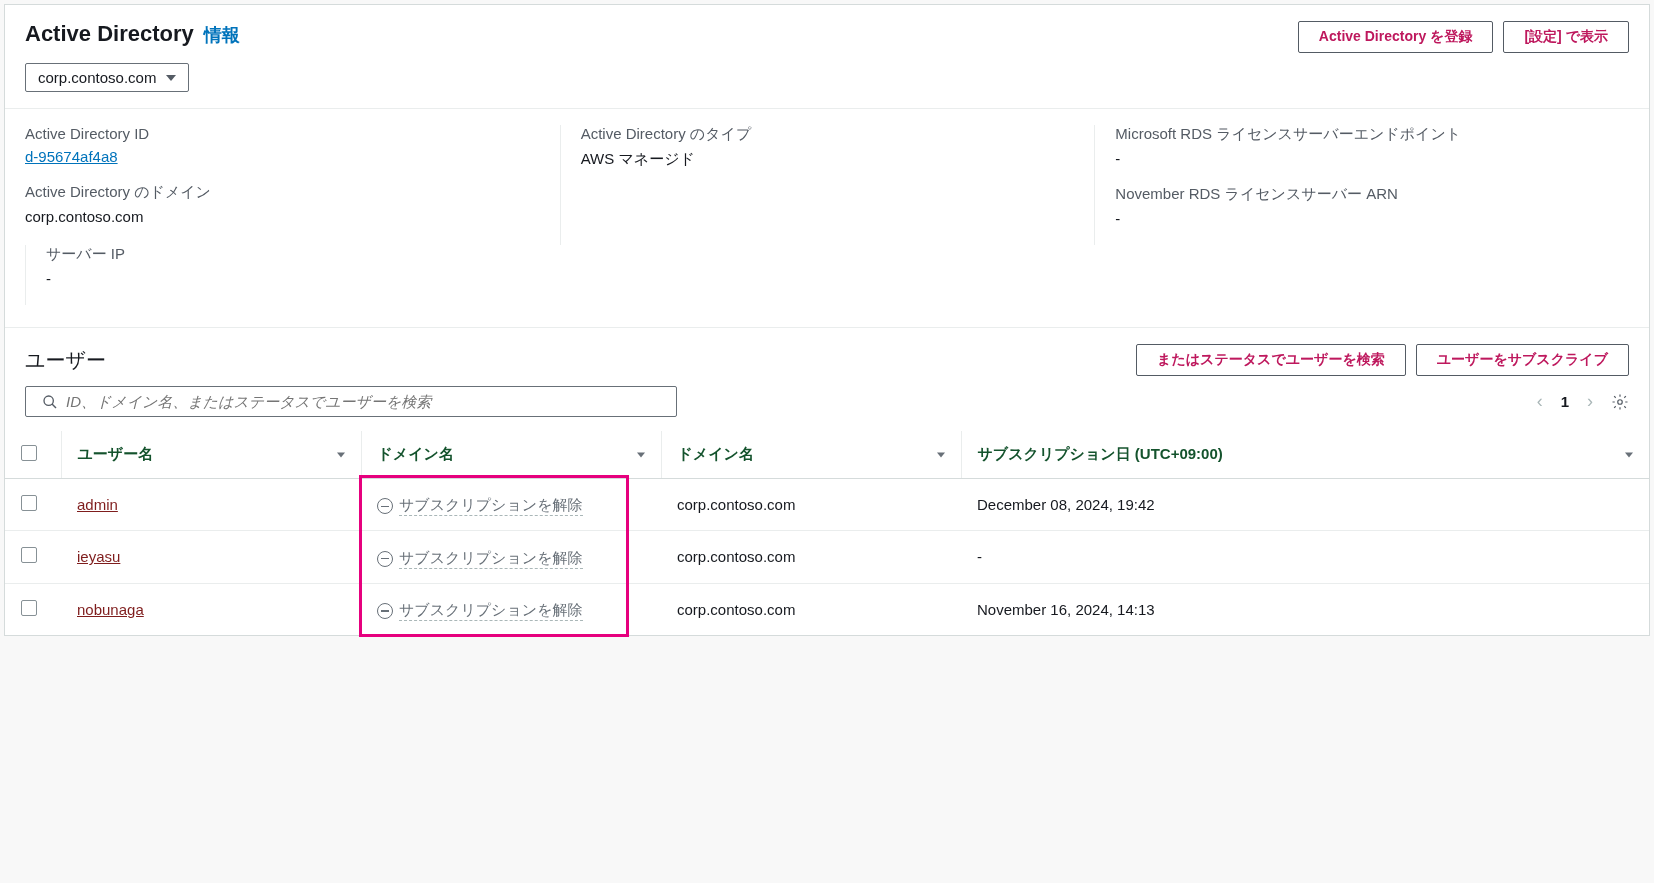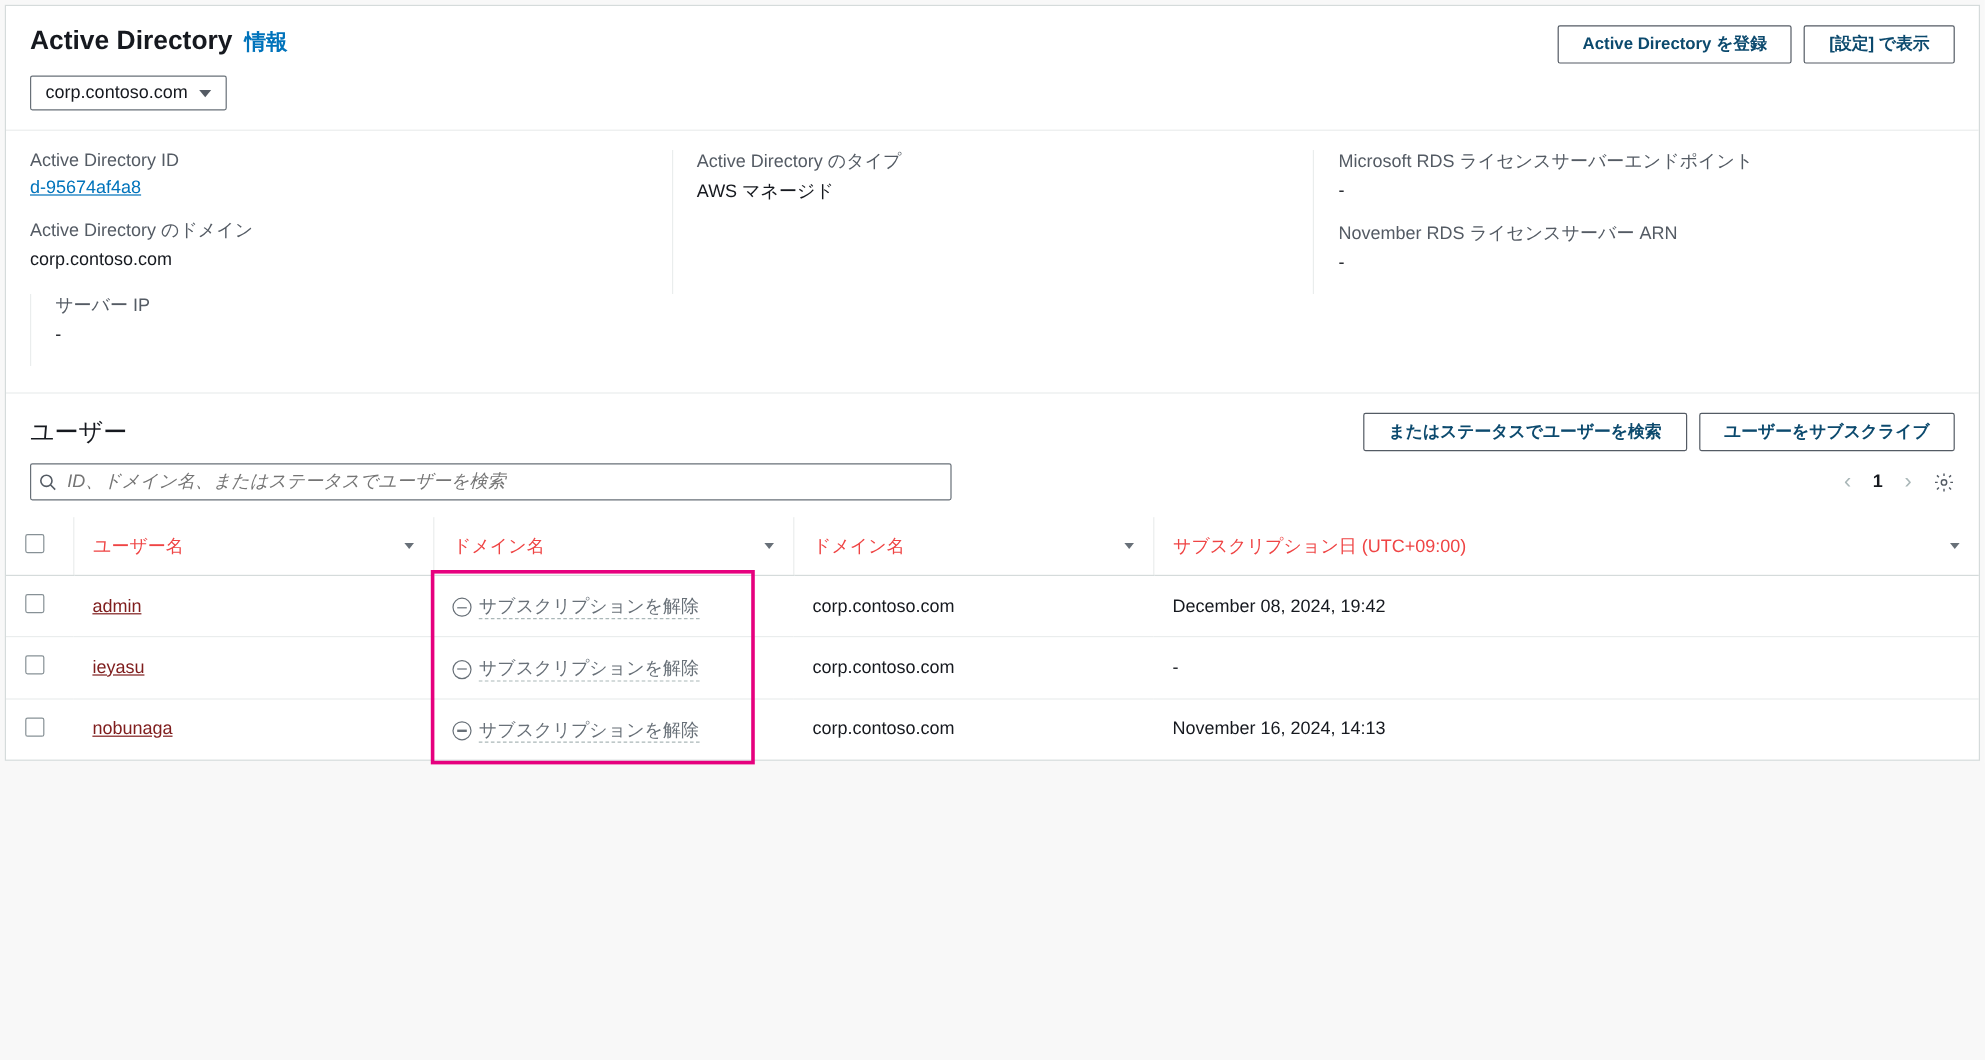--- a/index.html
+++ b/index.html
@@ -24,21 +24,21 @@
   .page-title { font-size: 22px; font-weight: 700; color: #16191f; }
   .info-link { color: #0073bb; font-size: 18px; text-decoration: none; font-weight: 600; }
   .actions { display: flex; gap: 10px; }
   .btn {
     background: #fff;
     border: 1px solid #545b64;
     border-radius: 2px;
     padding: 6px 20px;
     font-size: 14px;
     font-weight: 700;
-    color: #0c4a6e;
+    color: #be185d;
     cursor: pointer;
     white-space: nowrap;
   }
   .domain-select-row { padding: 10px 20px 16px 20px; }
   .domain-select {
     display: inline-flex;
     align-items: center;
     gap: 10px;
     border: 1px solid #687078;
     border-radius: 2px;
@@ -76,22 +76,22 @@
     display: flex;
     align-items: center;
     gap: 14px;
     padding: 0 20px 14px 20px;
   }
   .search-box {
     display: flex;
     align-items: center;
     border: 1px solid #687078;
     border-radius: 2px;
-    padding: 6px 6px;
-    width: 768px;
+    padding: 6px 16px;
+    width: 652px;
     background: #fff;
   }
   .search-box input {
     border: none;
     outline: none;
     flex: 1;
     font-size: 15px;
     font-style: italic;
     color: #687078;
     background: transparent;
@@ -106,23 +106,23 @@
   }
   .page-num { font-weight: 700; color: #16191f; font-size: 15px; }
   .pag-arrow { cursor: pointer; color: #aab7b8; font-size: 18px; user-select: none; }
   .gear-icon { width: 18px; height: 18px; stroke: #545b64; fill: none; stroke-width: 1.6; cursor: pointer; }
   table.users {
     width: 100%;
     border-collapse: collapse;
   }
   table.users thead th {
     text-align: left;
-    font-weight: 400;
+    font-weight: 700;
     font-size: 15px;
-    color: #ef4444;
+    color: #14532d;
     padding: 14px 16px;
     border-bottom: 1px solid #d5dbdb;
     position: relative;
   }
   table.users thead th + th { border-left: 1px solid #eaeded; }
   table.users tbody td {
     padding: 14px 16px;
     font-size: 15px;
     border-top: 1px solid #eaeded;
     vertical-align: middle;

